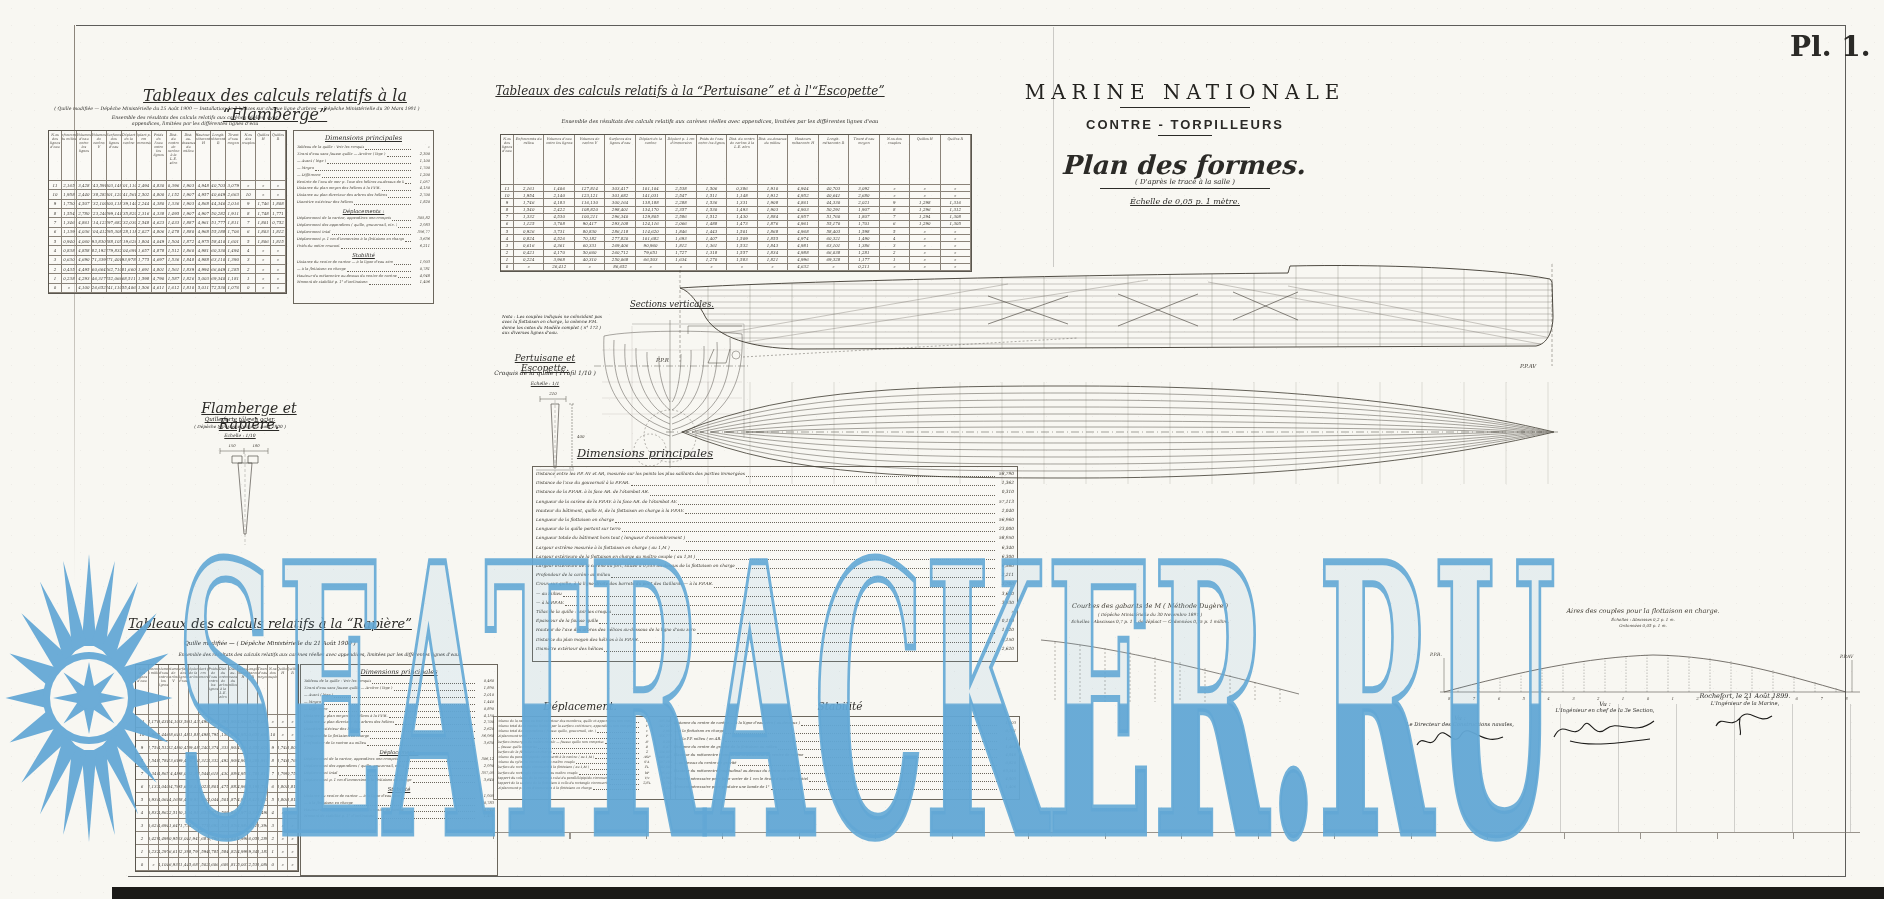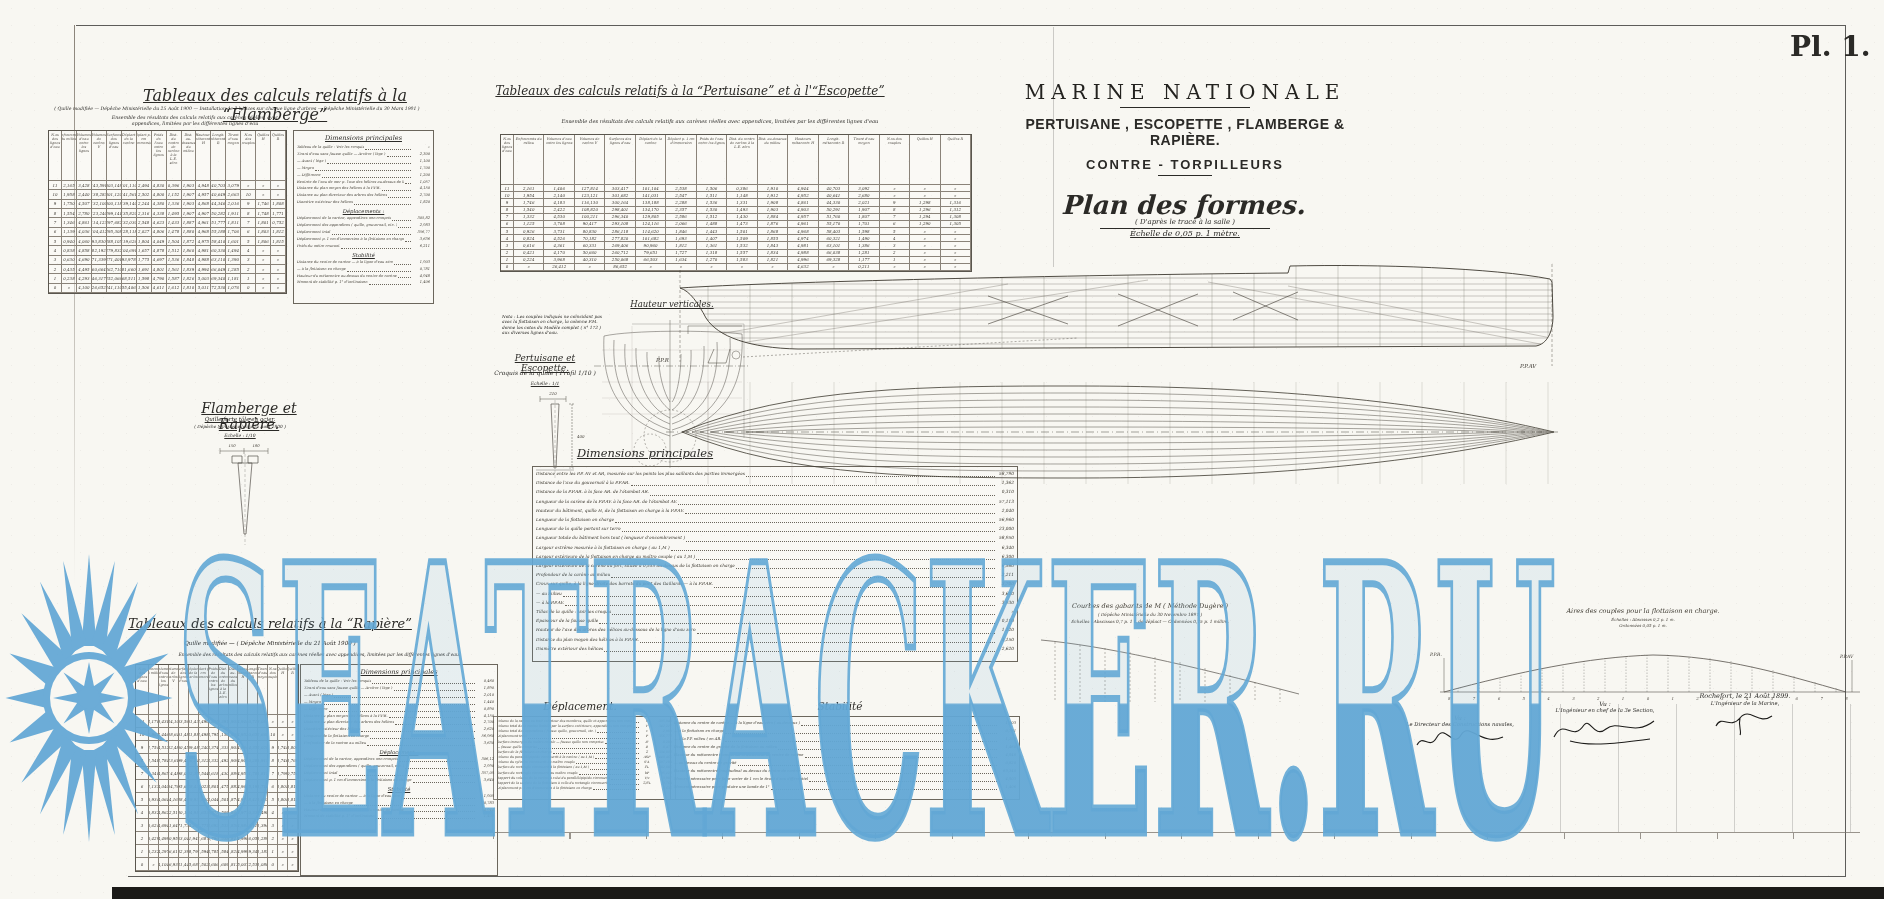--- a/index.html
+++ b/index.html
@@ -52,27 +52,26 @@
   <div class="abs rule" style="left:128px;top:876px;width:1717px;height:1px;opacity:.75;"></div>
   <div class="abs" style="left:112px;top:887px;width:1772px;height:12px;background:#1b1a18;"></div>
   <div class="abs" style="left:1053px;top:27px;width:1px;height:240px;background:rgba(0,0,0,.18);"></div>
 
 
   <div class="abs" style="left:1790px;top:30px;font-size:28px;font-weight:600;">Pl. 1.</div>
 
   <div class="abs ctr" style="left:1020px;top:80px;width:330px;">
     <div style="font-size:20px;letter-spacing:6px;color:#23221f;">MARINE NATIONALE</div>
     <div class="rule" style="width:130px;height:1px;margin:3px auto 8px;"></div>
-    <div class="sans" style="font-size:14px;font-weight:bold;letter-spacing:.5px;">PERTUISANE , ESCOPETTE , FLAMBERGE &amp; RAPIÈRE.</div>
     <div class="sans" style="font-size:13px;font-weight:bold;letter-spacing:2px;margin-top:9px;">CONTRE - TORPILLEURS</div>
     <div class="rule" style="width:54px;height:1px;margin:3px auto 0;"></div>
     <div class="hw" style="font-size:26px;font-weight:bold;margin-top:14px;transform:skewX(-4deg);">Plan des formes.</div>
     <div class="hw" style="font-size:7px;margin-top:-2px;">( D'après le tracé à la salle )</div>
     <div class="rule" style="width:170px;height:1.4px;margin:2px auto 0;"></div>
-    <div class="hw" style="font-size:8px;margin-top:0;text-decoration:underline;">Échelle de 0,05 p. 1 mètre.</div>
+    <div class="hw" style="font-size:8px;margin-top:8px;text-decoration:underline;">Échelle de 0,05 p. 1 mètre.</div>
   </div>
 
   <div class="abs ctr hw" style="left:130px;top:86px;width:290px;font-size:16px;text-decoration:underline;">Tableaux des calculs relatifs à la “Flamberge”</div>
   <div class="abs ctr hw" style="left:42px;top:106px;width:390px;font-size:4.6px;">( Quille modifiée — Dépêche Ministérielle du 25 Août 1900 — Installation de 2 hélices sur chaque ligne d'arbres — Dépêche Ministérielle du 30 Mars 1901 )</div>
   <div class="abs ctr hw" style="left:90px;top:115px;width:210px;font-size:4.8px;">Ensemble des résultats des calculs relatifs aux carènes réelles, avec</div>
   <div class="abs ctr hw" style="left:90px;top:121px;width:210px;font-size:4.8px;">appendices, limitées par les différentes lignes d'eau</div>
   <div class="abs dense-table" style="left:48px;top:130px;width:237px;height:162px;">
       <div class="trow thead">
         <div class="tcell">N.os des lignes d'eau</div>
         <div class="tcell">Enfoncemts du milieu</div>
@@ -644,21 +643,21 @@
         <div class="tcell">»</div>
         <div class="tcell">0,211</div>
         <div class="tcell">»</div>
         <div class="tcell">»</div>
         <div class="tcell">»</div>
       </div>
     </div>
 
   <div class="abs hw" style="left:502px;top:314px;width:108px;font-size:4.3px;line-height:5.4px;">Nota : Les couples indiqués ne coïncidant pas avec la flottaison en charge, la colonne P.M. donne les cotes du Modèle complet ( n° 172 ) aux diverses lignes d'eau.</div>
 
-  <div class="abs ctr hw" style="left:612px;top:299px;width:120px;font-size:8.5px;text-decoration:underline;">Hauteur verticales.</div>
+  <div class="abs ctr hw" style="left:612px;top:299px;width:120px;font-size:8.5px;text-decoration:underline;">Sections verticales.</div>
   <svg class="abs" style="left:592px;top:318px;" width="160" height="152" viewBox="0 0 160 152">
     <g stroke="#55504a" fill="none">
       <path d="M40,6 H152 V120" stroke-width=".3"></path>
       <path d="M10,32 H150 M10,64 H150 M10,80 H150 M10,96 H150" stroke-width=".2" opacity=".6"></path>
       <path d="M40,8 V140 M116,8 V140" stroke-width=".2" opacity=".6"></path>
       <path d="M78,2 V150" stroke-width=".45"></path>
       <path d="M2,48 H158" stroke-width=".45" stroke-dasharray="7,2,1,2"></path>
       <path d="M12,18 C40,12 116,12 150,16" stroke-width=".5"></path>
       <path d="M96,8 H150 M96,8 V16" stroke-width=".5"></path>
       <path d="M150,16 C152,62 138,100 80,118 M138,20 C140,62 128,98 80,112 M125,24 C127,62 116,94 80,106 M112,28 C113,60 104,90 80,100 M99,32 C100,58 93,84 80,92 M89,36 C89,56 85,78 80,84" stroke-width=".5"></path>

